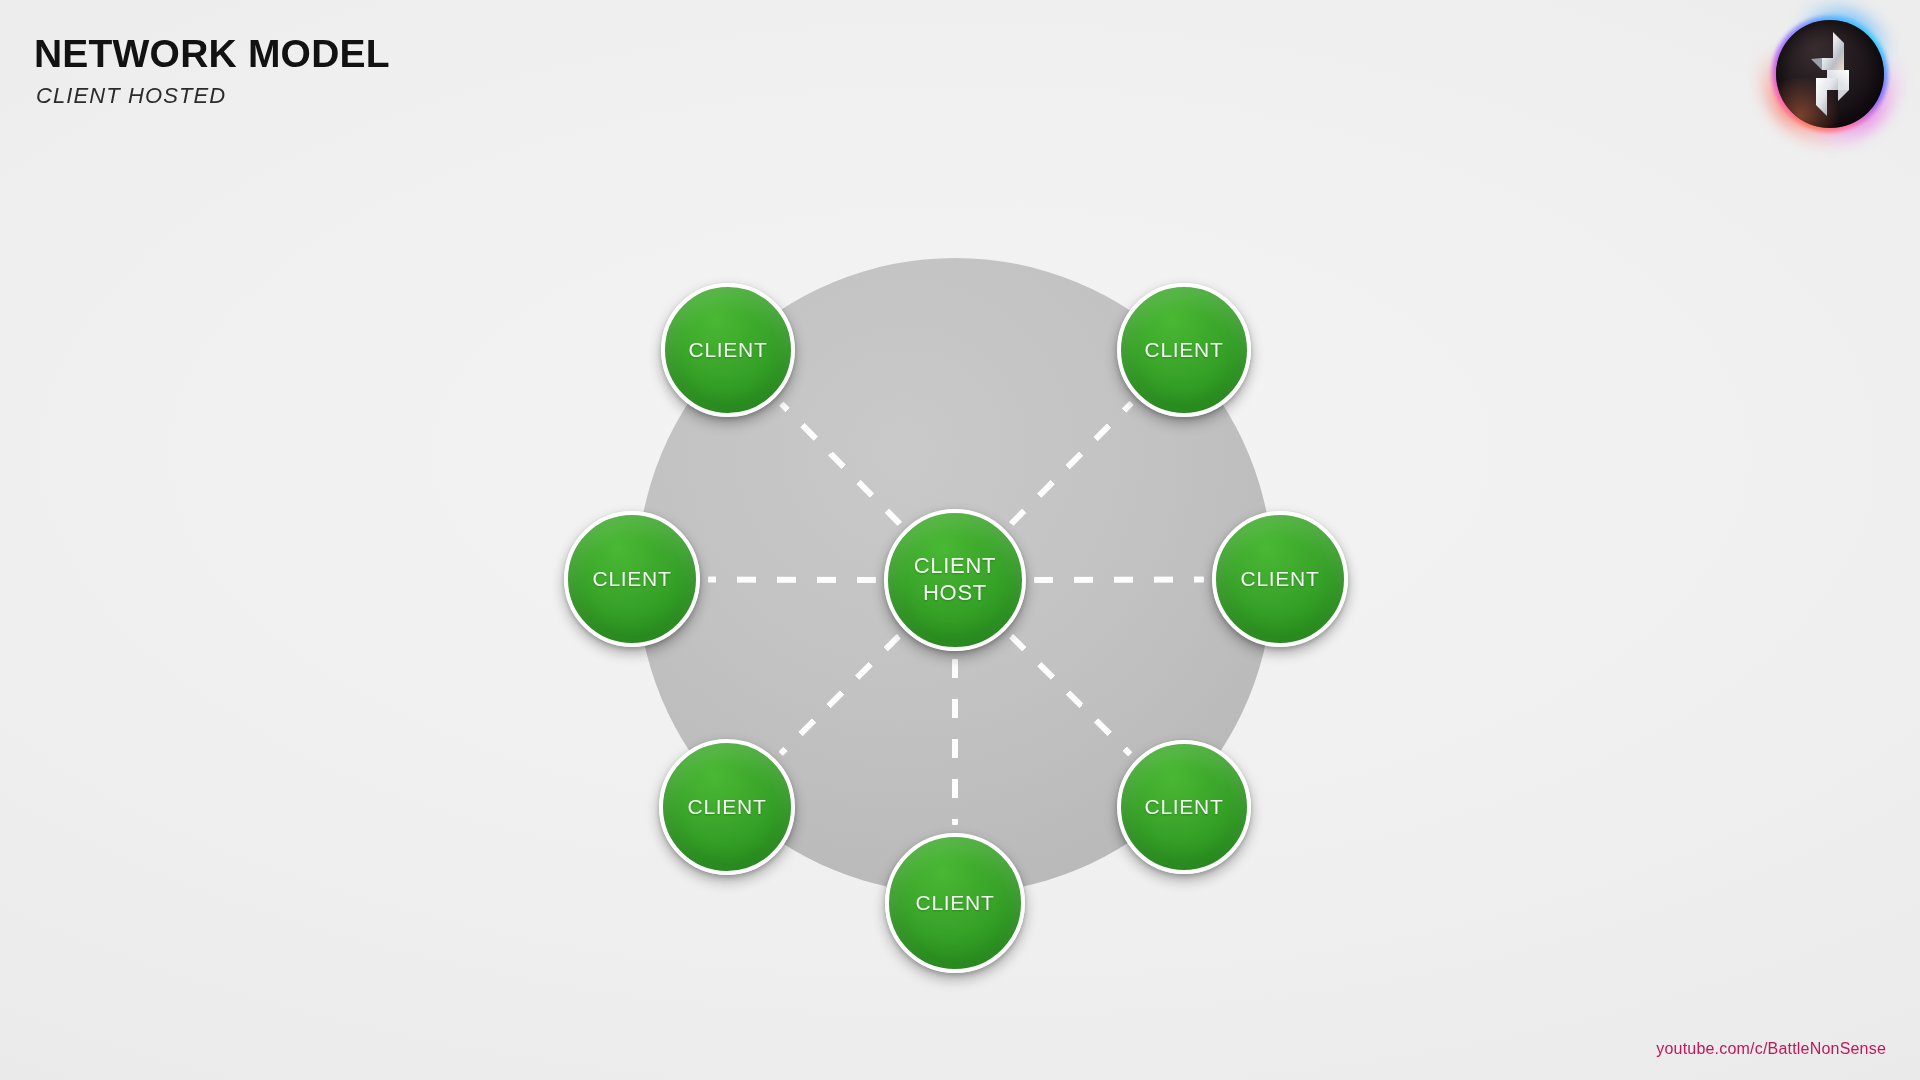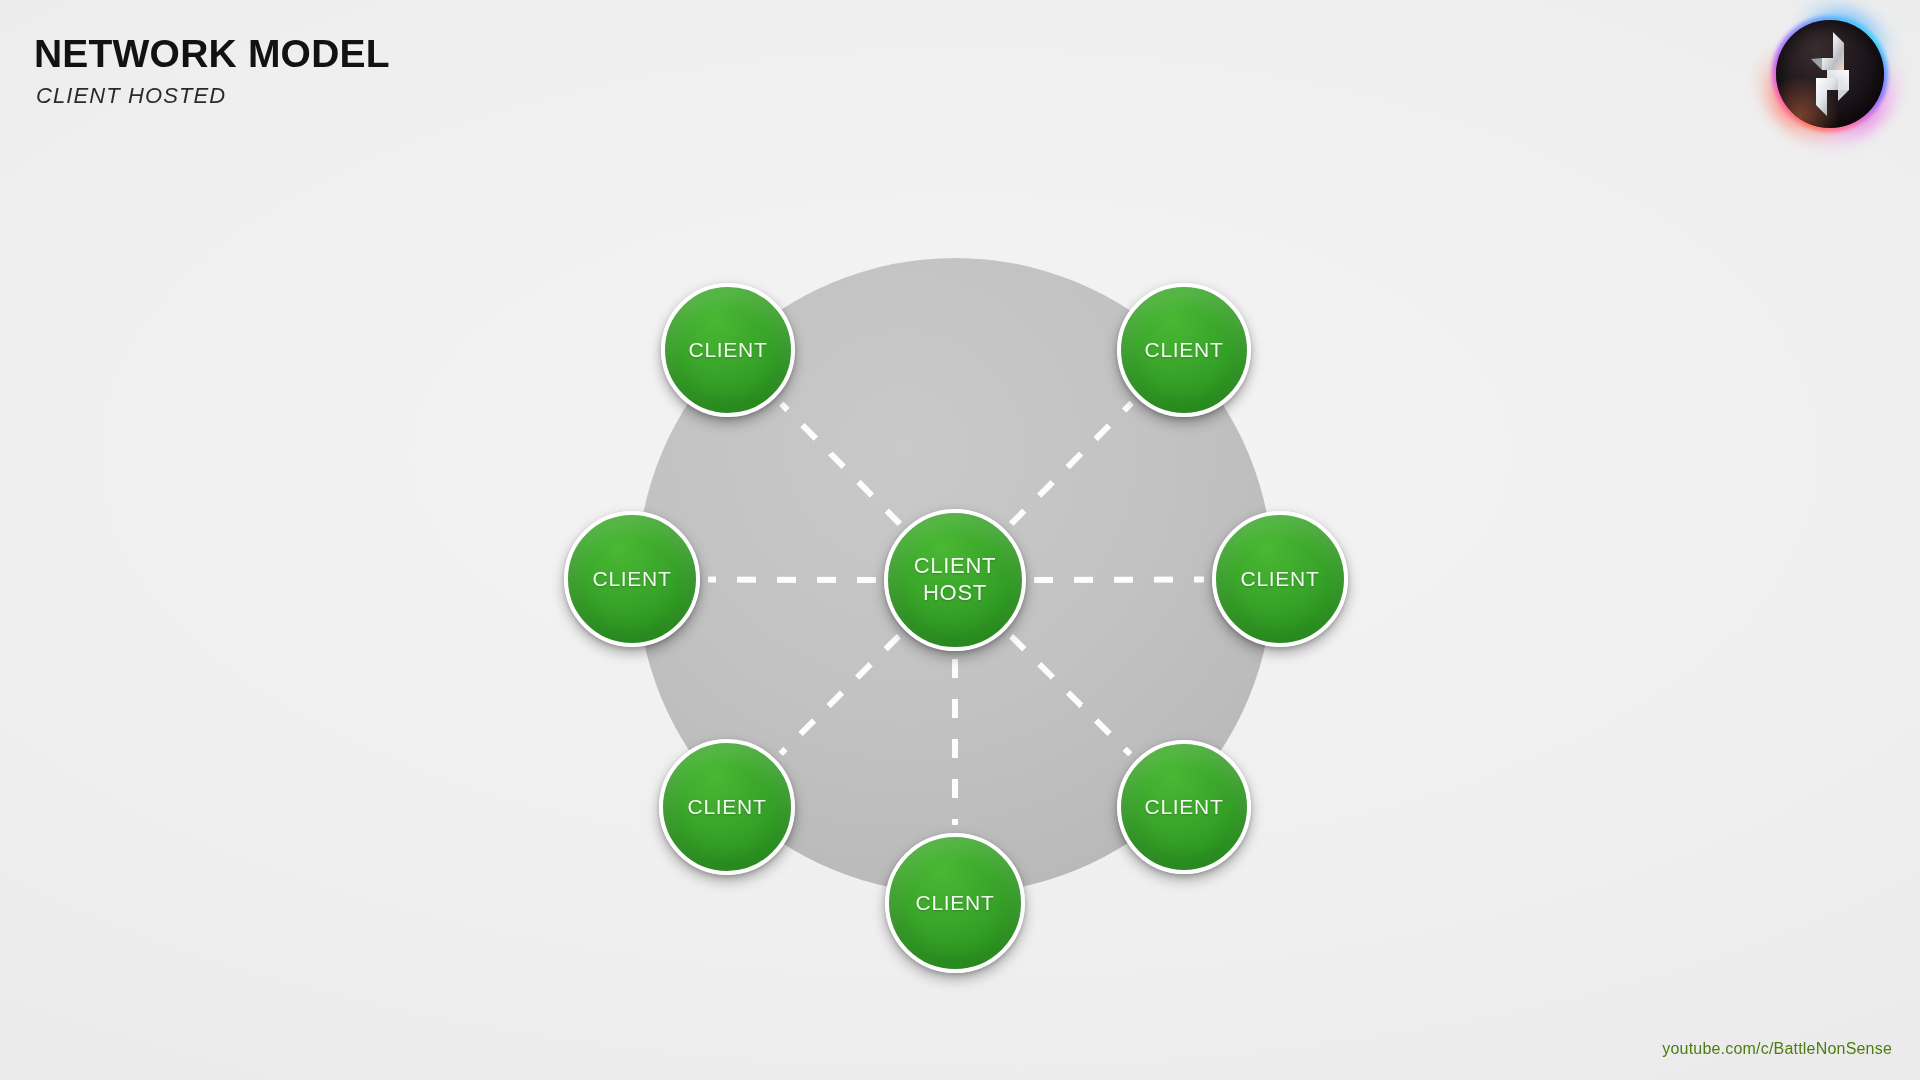--- a/index.html
+++ b/index.html
@@ -153,26 +153,26 @@
       repeating-linear-gradient(to right,
         #ffffff 0px, #ffffff 19px,
         rgba(255,255,255,0) 19px, rgba(255,255,255,0) 40px);
     border-radius: 1px;
     opacity: 0.97;
   }
 
   
   #footer-credit {
     position: absolute;
-    right: 28px;
+    right: 34px;
     bottom: 22px;
     font-size: 16px;
     font-weight: 300;
     letter-spacing: 0.2px;
-    color: #4d7c0f;
+    color: #be185d;
     white-space: nowrap;
   }
 </style>
 </head>
 <body>
 
 <div id="header">
   <h1 id="page-title">NETWORK MODEL</h1>
   <div id="page-subtitle">CLIENT HOSTED</div>
 </div>

